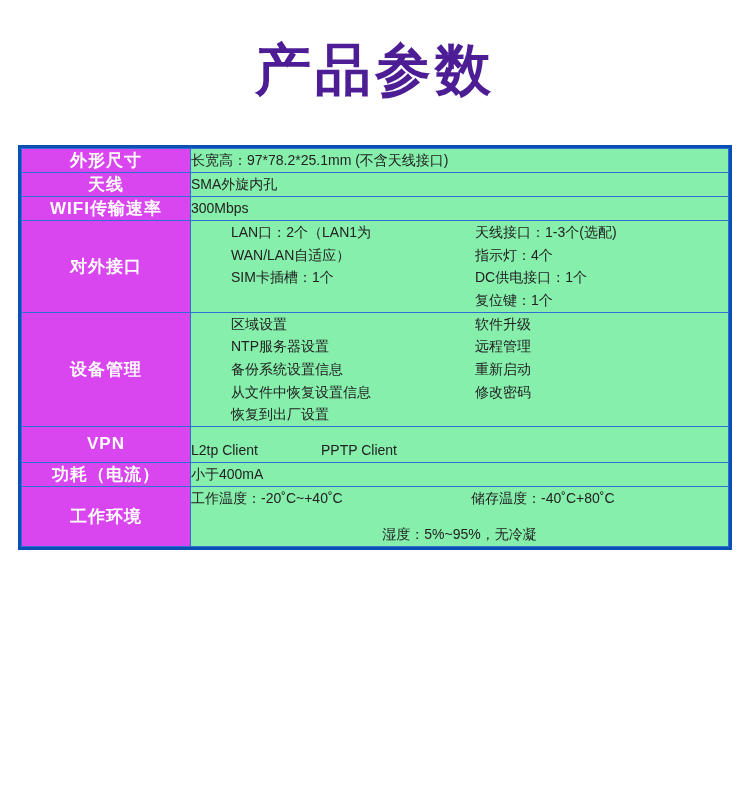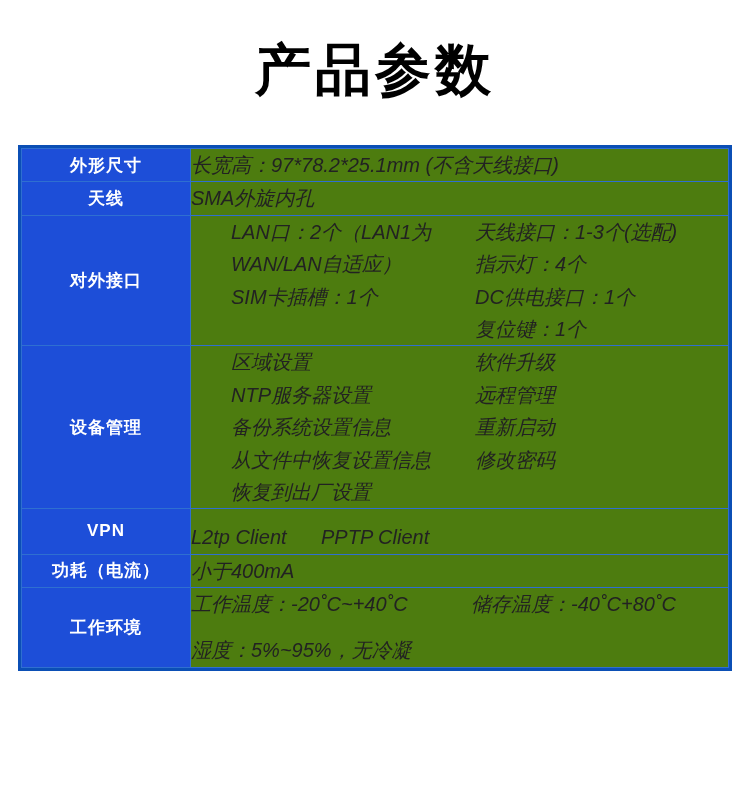--- a/index.html
+++ b/index.html
@@ -15,21 +15,21 @@
     overflow: hidden;
   }
   .page {
     position: relative;
     width: 750px;
     height: 798px;
     box-sizing: border-box;
   }
   .page-title {
     text-align: center;
-    color: #000000;
+    color: #4c1d95;
     font-size: 56px;
     font-weight: bold;
     letter-spacing: 4px;
     line-height: 1;
     padding-top: 42px;
     padding-bottom: 0;
     font-family: "DejaVu Sans", "Liberation Sans", sans-serif;
   }
   .spec-wrap {
     position: absolute;
@@ -45,36 +45,35 @@
     width: 100%;
     table-layout: fixed;
   }
   table.spec td {
     border: 1px solid #2f6fd0;
     vertical-align: middle;
     padding: 0;
   }
   td.label {
     width: 168px;
-    background: #1d4ed8;
+    background: #d946ef;
     color: #ffffff;
     font-size: 17px;
     font-weight: bold;
     text-align: center;
     letter-spacing: 1px;
     padding: 10px 4px;
     border-left: none;
   }
   td.value {
-    background: #4d7c0f;
+    background: #86efac;
     color: #222222;
-    font-size: 20px;
+    font-size: 14px;
     padding: 11px 0 11px 26px;
     line-height: 1.62;
-    font-style: italic;
   }
   .two-col {
     display: flex;
     width: 100%;
   }
   .two-col .col {
     box-sizing: border-box;
   }
   .two-col .col.left {
     width: 280px;
@@ -94,21 +93,21 @@
     margin-top: 12px;
   }
   .inline-pair .p1 { width: 130px; }
   .inline-pair .p2 { flex: 1; }
   .env-row1 {
     display: flex;
     padding-bottom: 12px;
   }
   .env-row1 .e1 { width: 280px; }
   .env-row1 .e2 { flex: 1; }
-  .env-row2 { padding-top: 2px; }
+  .env-row2 { padding-top: 2px; text-align: center; }
   .tall { }
 </style>
 </head>
 <body>
 
 <div class="page">
 
   <div class="page-title">产品参数</div>
 
   <div class="spec-wrap">
@@ -118,20 +117,24 @@
         <tr>
           <td class="label">外形尺寸</td>
           <td class="value">长宽高：97*78.2*25.1mm (不含天线接口)</td>
         </tr>
 
         <tr>
           <td class="label">天线</td>
           <td class="value">SMA外旋内孔</td>
         </tr>
 
+        <tr>
+          <td class="label">WIFI传输速率</td>
+          <td class="value">300Mbps</td>
+        </tr>
 
         <tr>
           <td class="label">对外接口</td>
           <td class="value tall">
             <div class="two-col">
               <div class="col left">
                 <span class="line">LAN口：2个（LAN1为</span>
                 <span class="line">WAN/LAN自适应）</span>
                 <span class="line">SIM卡插槽：1个</span>
               </div>

